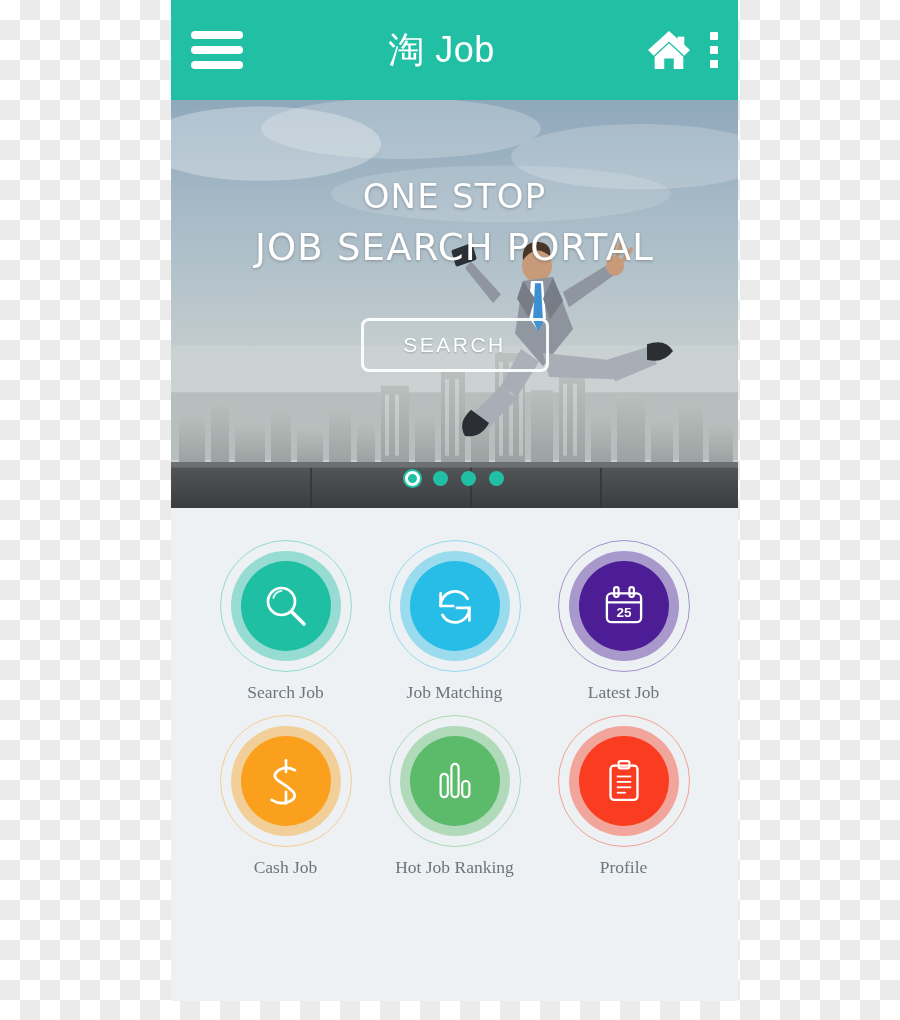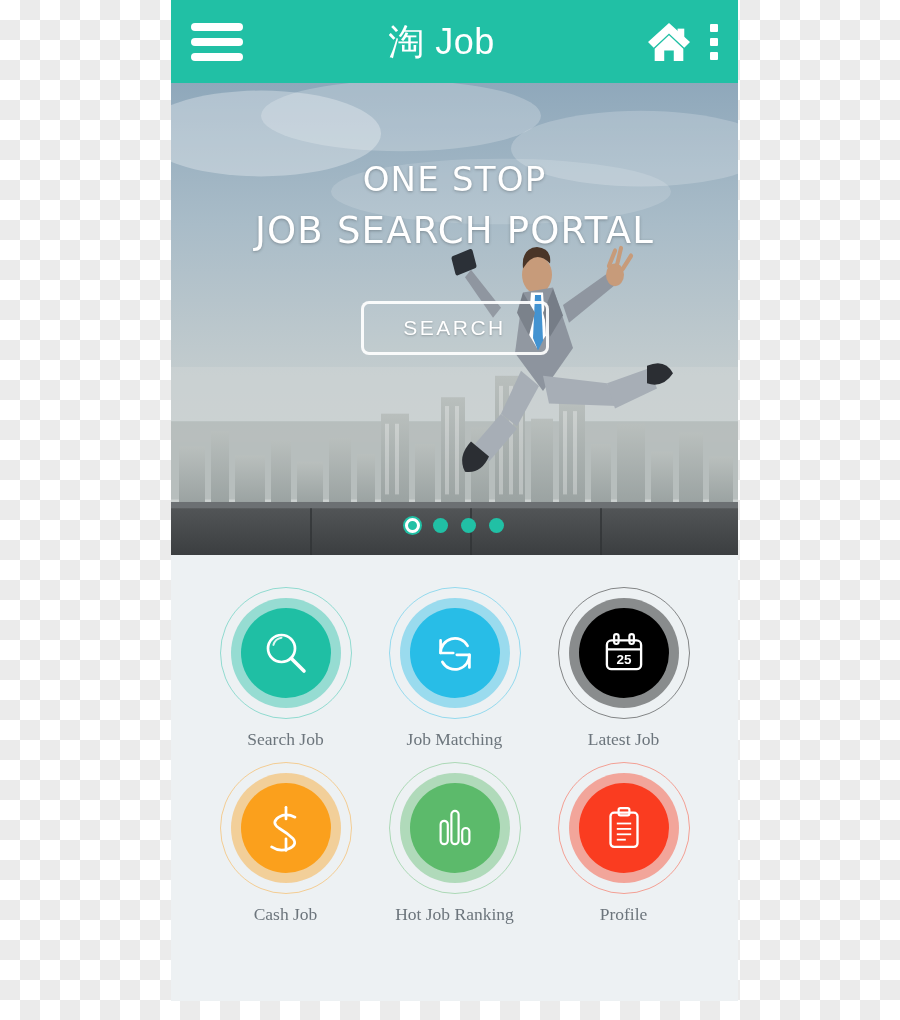--- a/index.html
+++ b/index.html
@@ -29,21 +29,21 @@
     top: 0;
     width: 567px;
     height: 1001px;
     background: #edf1f3;
     overflow: hidden;
   }
 
   
   .appbar {
     position: relative;
-    height: 83px;
+    height: 100px;
     background: #21c0a5;
     display: flex;
     align-items: center;
     padding: 0 18px 0 20px;
   }
   .hamburger {
     width: 52px; height: 38px;
     display: flex; flex-direction: column; justify-content: space-between;
     cursor: pointer;
     flex: 0 0 auto;
@@ -66,21 +66,21 @@
   .appbar-actions {
     display: flex; align-items: center; gap: 16px; flex: 0 0 auto;
   }
   .home-icon { width: 46px; height: 42px; display: block; }
   .kebab { display: flex; flex-direction: column; gap: 6px; cursor: pointer; padding: 2px; }
   .kebab i { display: block; width: 8px; height: 8px; background: #fff; border-radius: 1px; }
 
   
   .hero {
     position: relative;
-    height: 472px;
+    height: 408px;
     overflow: hidden;
     background: #b91c1c;
   }
   .hero svg.scene { position: absolute; inset: 0; width: 100%; height: 100%; display: block; }
   .hero-copy {
     position: absolute;
     left: 0; right: 0; top: 72px;
     text-align: center;
     color: #fff;
     pointer-events: none;
@@ -348,21 +348,21 @@
             <polyline points="14,16 14,30 28,30" fill="none" stroke="#fff" stroke-width="3" stroke-linecap="round" stroke-linejoin="round"></polyline>
             <path d="M46 32 a16 16 0 0 1 -30 8" fill="none" stroke="#fff" stroke-width="3" stroke-linecap="round"></path>
             <polyline points="46,46 46,32 32,32" fill="none" stroke="#fff" stroke-width="3" stroke-linecap="round" stroke-linejoin="round"></polyline>
           </svg>
         </div>
       </div>
       <div class="tile-label">Job Matching</div>
     </div>
 
     <div class="tile">
-      <div class="badge" style="color:#000000">
+      <div class="badge" style="color:#4c1d95">
         <div class="ring-outer"></div>
         <div class="ring-halo"></div>
         <div class="core">
           <svg viewBox="0 0 60 60">
             <rect x="11" y="16" width="38" height="32" rx="5" fill="none" stroke="#fff" stroke-width="2.6"></rect>
             <line x1="11" y1="26" x2="49" y2="26" stroke="#fff" stroke-width="2.6"></line>
             <rect x="19" y="9" width="5" height="11" rx="2.5" fill="none" stroke="#fff" stroke-width="2.4"></rect>
             <rect x="36" y="9" width="5" height="11" rx="2.5" fill="none" stroke="#fff" stroke-width="2.4"></rect>
             <text x="30" y="42" text-anchor="middle" font-family="Liberation Sans, sans-serif" font-size="15" font-weight="bold" fill="#fff">25</text>
           </svg>

